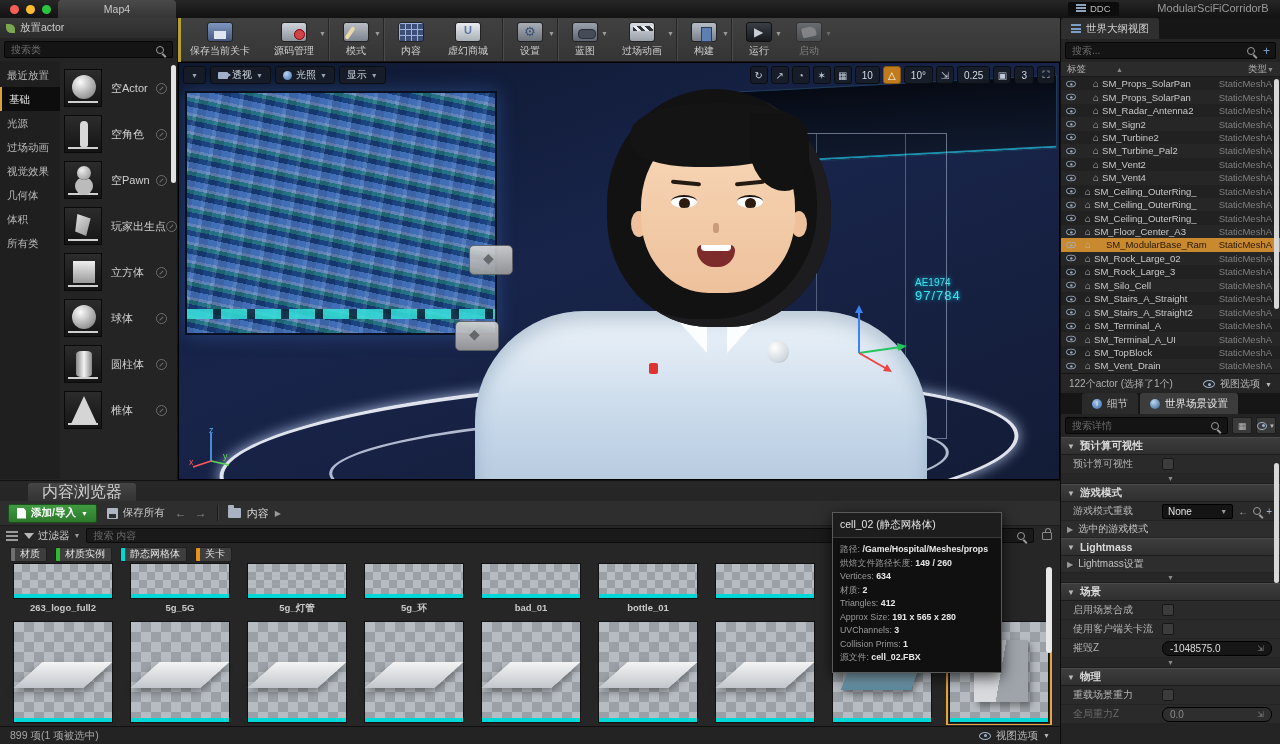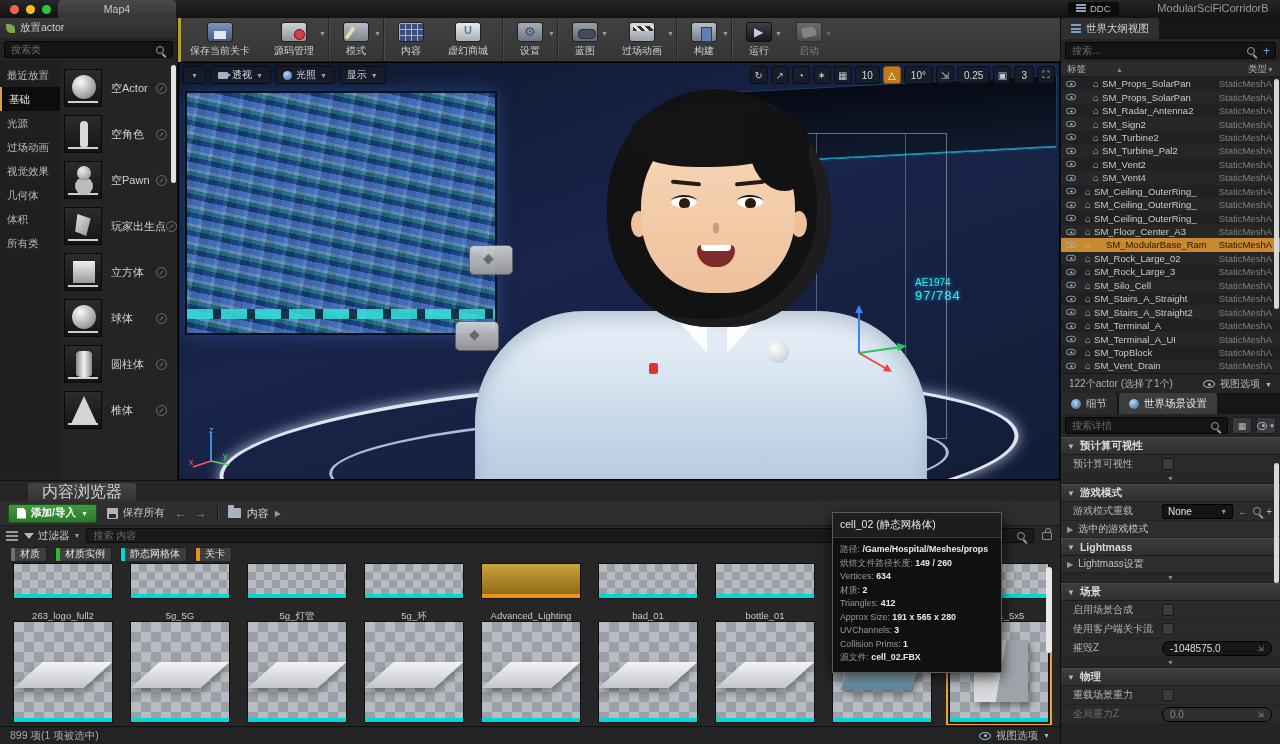--- a/index.html
+++ b/index.html
@@ -181,21 +181,21 @@
   .chip.chip-grey .bar{ background:#6f6f6f; } .chip.chip-green .bar{ background:#2ebb2e; }
   .chip.chip-cyan .bar{ background:#00d8d8; } .chip.chip-orange .bar{ background:#e8941c; }
   #cb-grid1 { position:absolute; left:6px; top:82px; display:flex; gap:3px; }
   .tile1 { width:114px; }
   .thumb1 { width:100px; height:36px; margin:0 auto; position:relative; border:1px solid #111;
     background:linear-gradient(45deg,#9aa0a6 25%,transparent 25%,transparent 75%,#9aa0a6 75%),linear-gradient(45deg,#9aa0a6 25%,#b7bcc2 25%,#b7bcc2 75%,#9aa0a6 75%);
     background-size:16px 16px; background-position:0 0,8px 8px; }
   .tile1.thumb-level .thumb1{ background:linear-gradient(#caa33c,#8a6410); }
   .thumb1 .stripe{ position:absolute; left:0; right:0; bottom:0; height:4px; background:#00d8d8; }
   .tile1.stripe-orange .thumb1 .stripe{ background:#e8941c; }
-  .t-name { font-size:9.5px; color:#c9c9c9; text-align:center; margin-top:11px; white-space:nowrap; overflow:hidden; }
+  .t-name { font-size:9.5px; color:#c9c9c9; text-align:center; margin-top:3px; white-space:nowrap; overflow:hidden;font-weight:bold; }
   #cb-grid2 { position:absolute; left:6px; top:140px; display:flex; gap:3px; height:104px; overflow:hidden; }
   .tile2 { width:114px; }
   .thumb2 { width:100px; height:102px; margin:0 auto; position:relative; border:1px solid #111;
     background:linear-gradient(45deg,#9aa0a6 25%,transparent 25%,transparent 75%,#9aa0a6 75%),linear-gradient(45deg,#9aa0a6 25%,#b7bcc2 25%,#b7bcc2 75%,#9aa0a6 75%);
     background-size:20px 20px; background-position:0 0,10px 10px; }
   .thumb2::before{ content:""; position:absolute; left:14px; top:40px; width:70px; height:26px;
     background:linear-gradient(#f4f4f4,#c2c6cc); transform:skewX(-48deg); box-shadow:3px 4px 6px rgba(0,0,0,.35); }
   .thumb2::after{ content:""; position:absolute; left:0; right:0; bottom:0; height:4px; background:#00d8d8; }
   .tile2.thumb-corridor .thumb2::before{ background:linear-gradient(#bcd8e4,#5d8ba0); border-radius:14px 14px 0 0; transform:skewX(-20deg); height:34px; top:34px; }
   .tile2.thumb-corner .thumb2::before{ background:linear-gradient(100deg,#d8dade 50%,#9fa4ab 50%); transform:none; left:24px; top:18px; width:54px; height:62px; }
@@ -230,21 +230,21 @@
   .o-row .eyeico{ transform:scale(.8); flex:none; }
   .o-row .house{ color:#b8b8b8; font-size:10px; margin:0 3px 0 8px; flex:none; }
   .o-row.ind2 .house{ margin-left:16px; }
   .o-name { color:#cacaca; white-space:nowrap; overflow:hidden; flex:1; }
   .o-type { color:#7f7f7f; white-space:nowrap; margin-right:8px; }
   .o-row.selected { background:#c9892e; }
   .o-row.selected .o-name, .o-row.selected .o-type { color:#241704;text-align:center; }
   #wo-scroll { position:absolute; right:1px; top:2px; width:5px; height:230px; background:#d8d8d8; border-radius:3px; }
   #wo-footer { height:18px; display:flex; align-items:flex-end; padding:0 8px; font-size:10px; color:#b0b0b0; background:#262626; border-top:1px solid #151515; }
 
-  #dt-tabs { height:21px; background:#161616; display:flex; margin-top:2px; }
+  #dt-tabs { height:21px; background:#161616; display:flex; margin-top:2px;padding-left:21px; }
   .dt-tab { padding:0 10px; display:flex; align-items:center; gap:5px; font-size:10.5px; color:#c6c6c6; background:#2a2a2a; border-radius:3px 3px 0 0; margin-right:2px; }
   .dt-tab.active { background:#3c3c3c; color:#e6e6e6; }
   .infodot { width:10px; height:10px; border-radius:50%; background:radial-gradient(circle at 35% 30%,#9ec2ea,#3c6aa8); color:#fff; font-size:7px; text-align:center; line-height:10px; }
   .globe { width:10px; height:10px; border-radius:50%; background:radial-gradient(circle at 35% 30%,#bcd8f0,#2e6090); }
   #dt-searchrow { display:flex; align-items:center; gap:4px; padding:3px 4px; }
   #dt-searchrow .searchbox{ flex:1; margin:0; }
   .sqbtn { width:20px; height:17px; background:#3a3a3a; border:1px solid #1c1c1c; border-radius:2px; display:flex; align-items:center; justify-content:center; color:#b8b8b8; font-size:9px; gap:2px; }
   .d-hdr { height:18px; background:linear-gradient(#3d3d3d,#2f2f2f); border-top:1px solid #4a4a4a; border-bottom:1px solid #1c1c1c;
     display:flex; align-items:center; font-size:10.5px; font-weight:bold; color:#dadada; padding-left:6px; gap:5px; }
   .d-hdr .tri{ font-size:8px; color:#b8b8b8; }
@@ -599,26 +599,20 @@
         <div class="t-name">5g_灯管</div>
       </div>
 
       <div class="tile1 stripe-cyan">
         <div class="thumb1">
           <div class="stripe"></div>
         </div>
         <div class="t-name">5g_环</div>
       </div>
 
-      <div class="tile1 stripe-orange thumb-level">
-        <div class="thumb1">
-          <div class="stripe"></div>
-        </div>
-        <div class="t-name">Advanced_Lighting</div>
-      </div>
 
       <div class="tile1 stripe-cyan">
         <div class="thumb1">
           <div class="stripe"></div>
         </div>
         <div class="t-name">bad_01</div>
       </div>
 
       <div class="tile1 stripe-cyan">
         <div class="thumb1">

